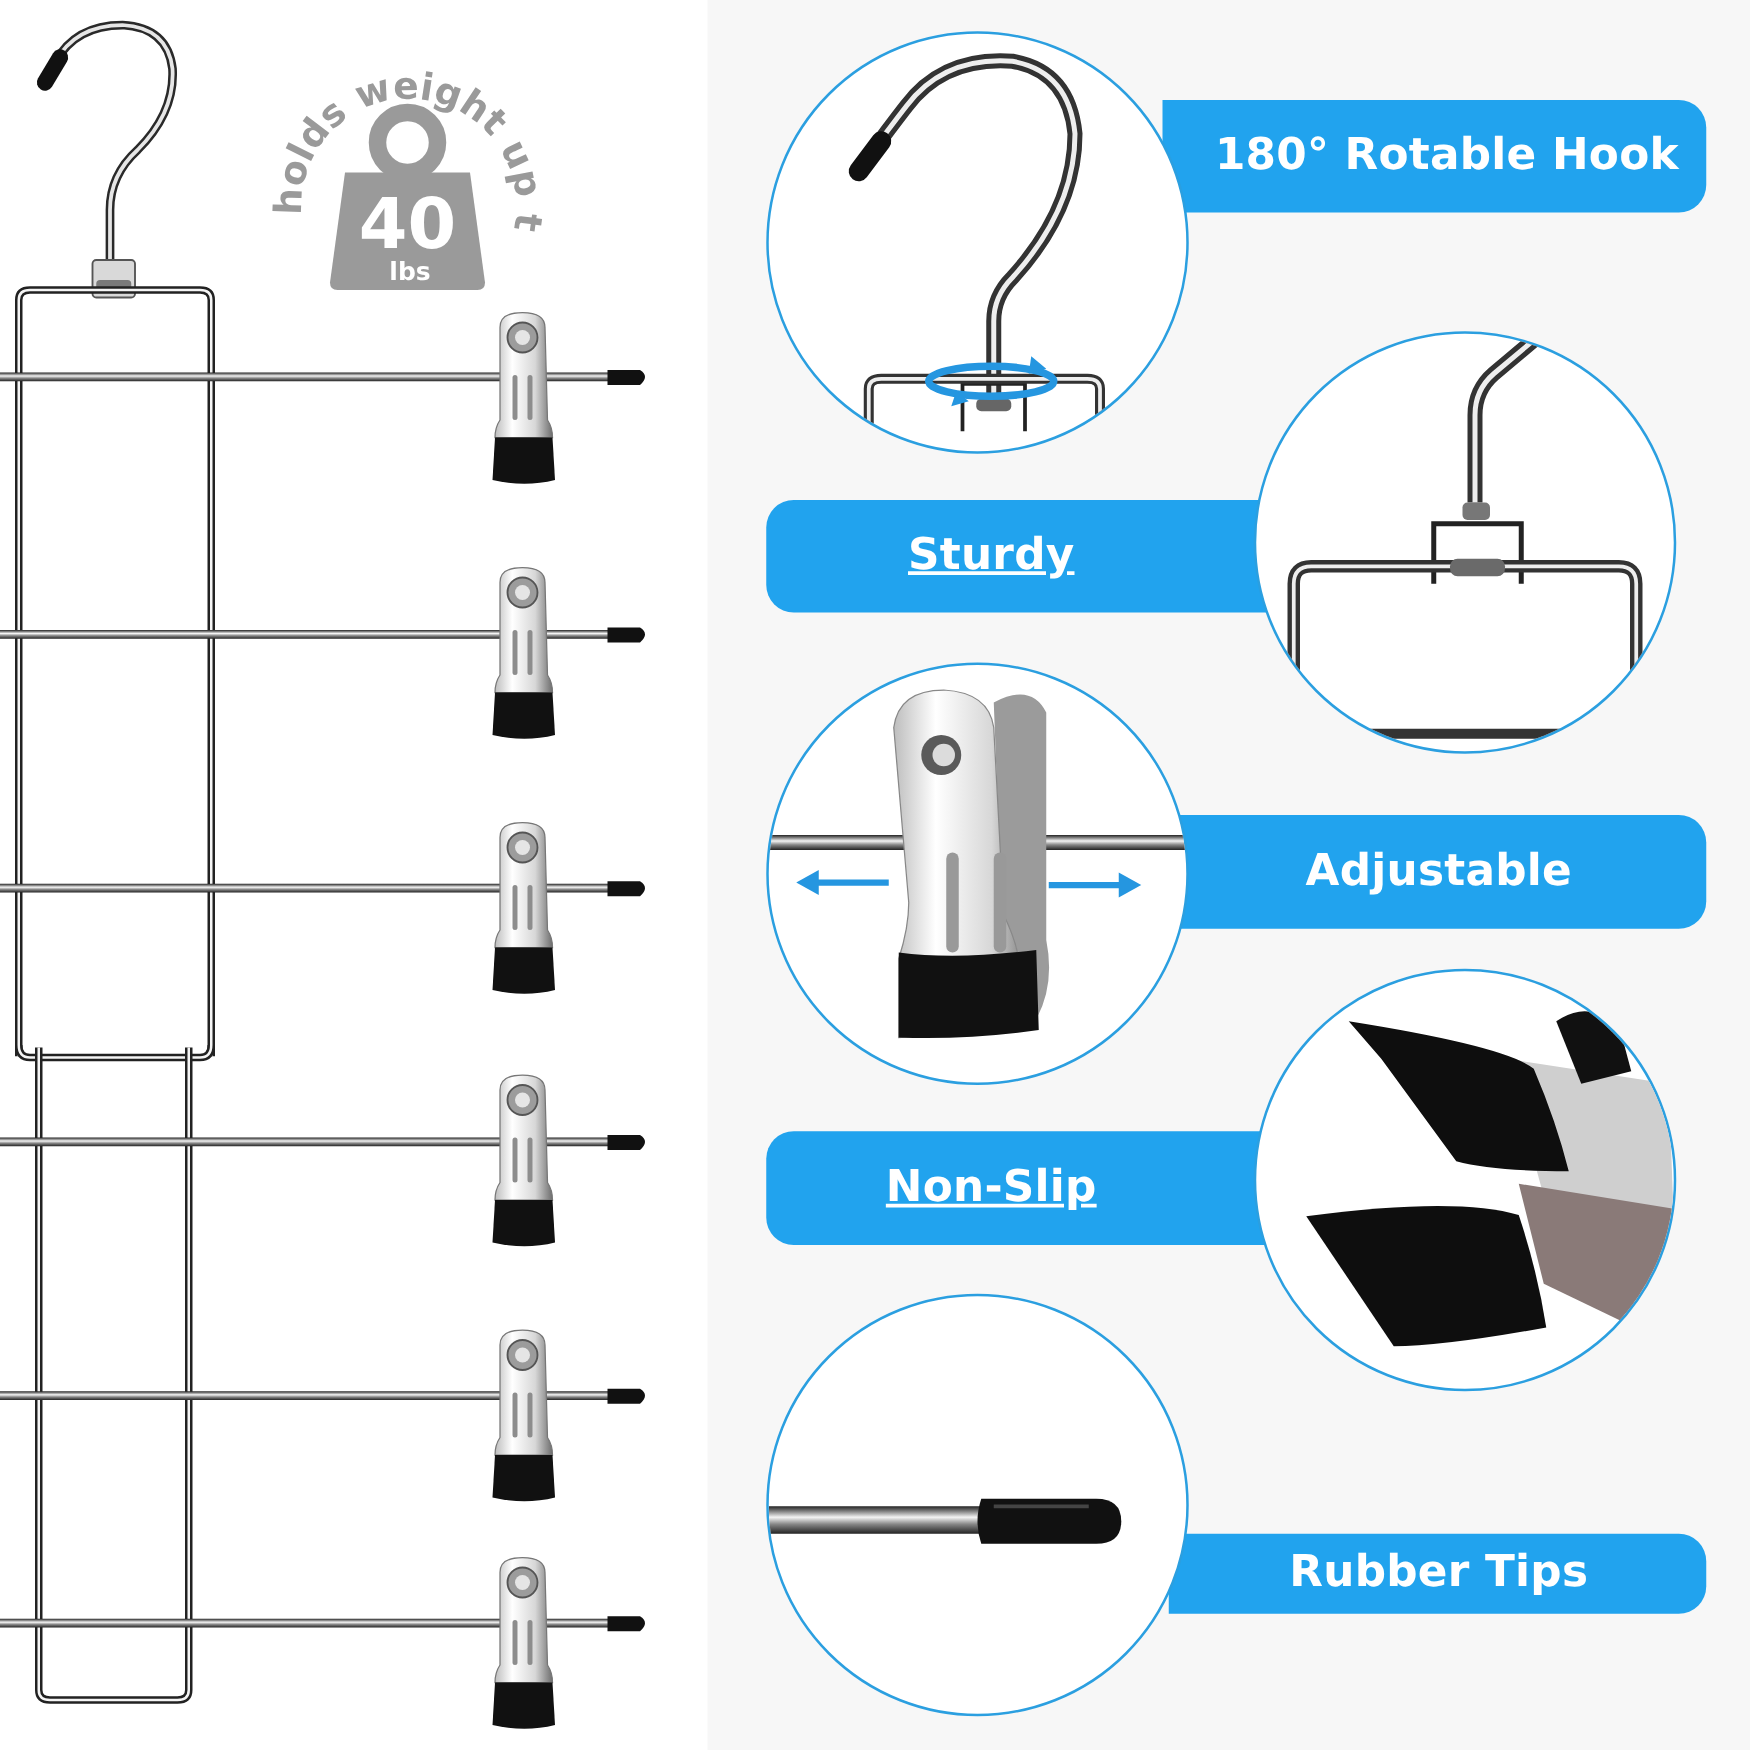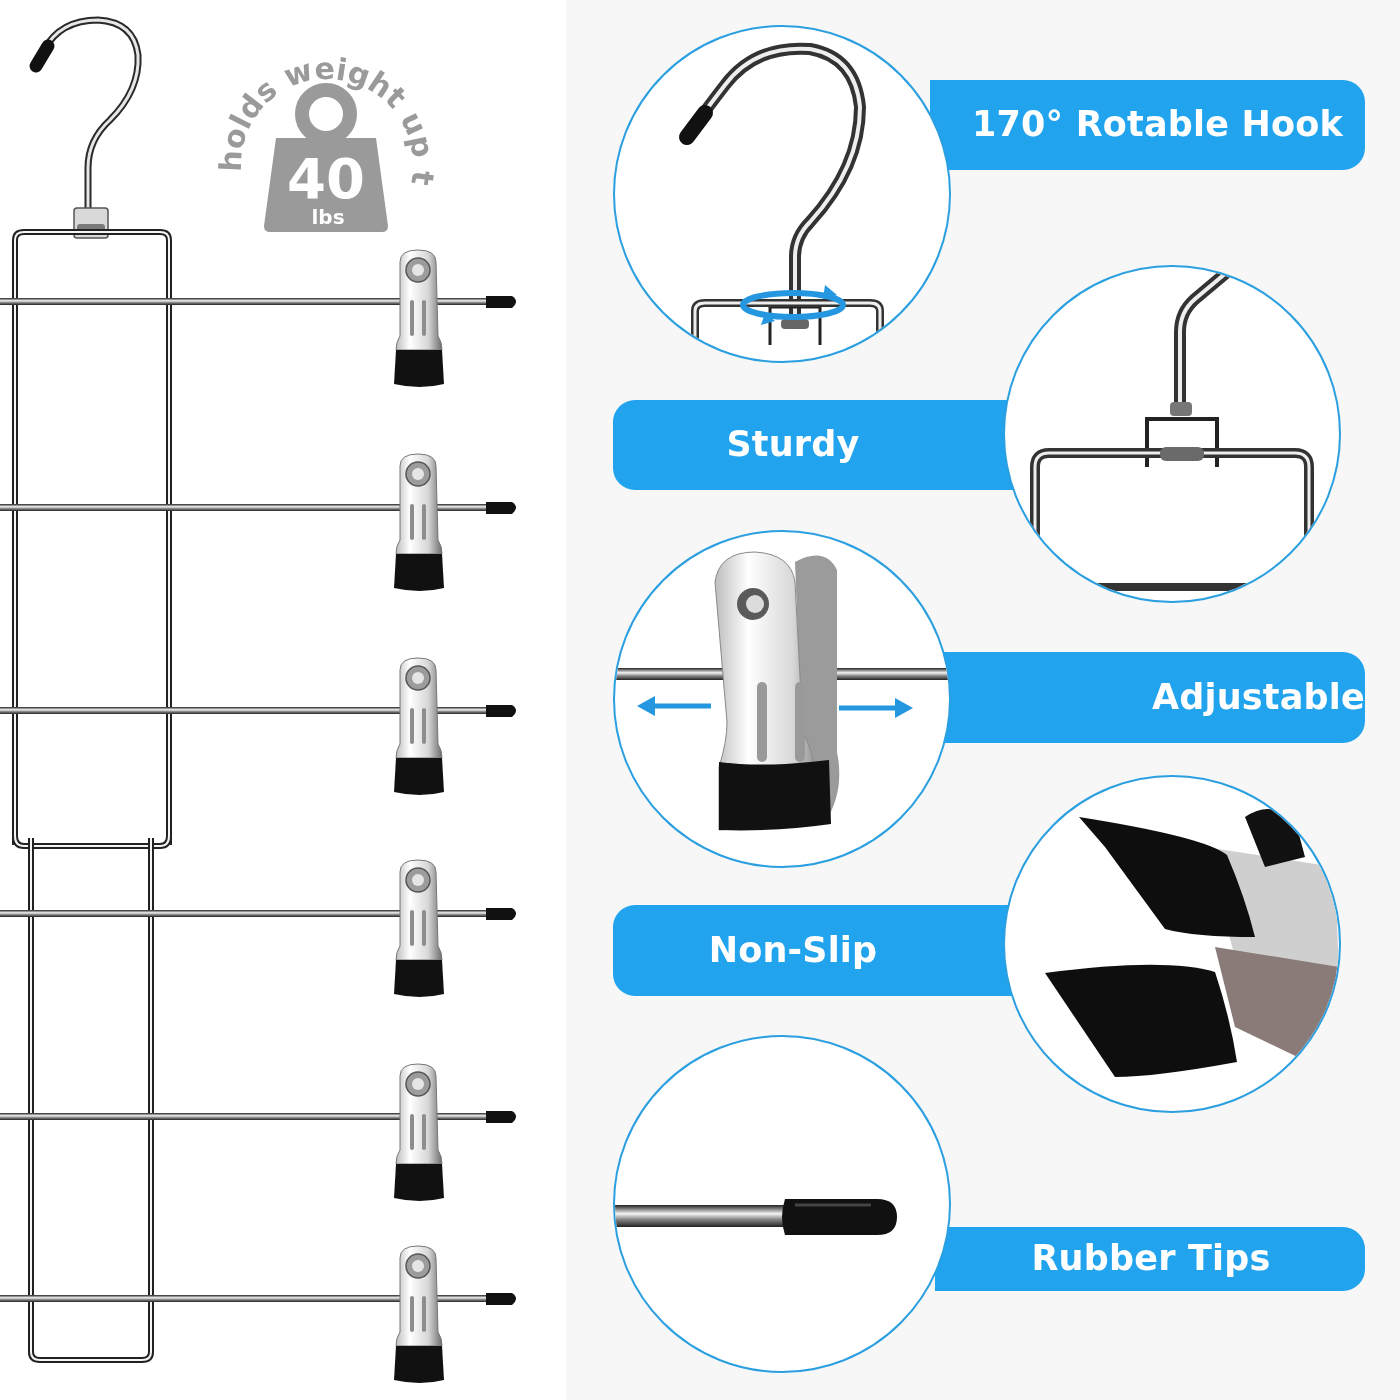--- a/index.html
+++ b/index.html
@@ -2,21 +2,21 @@
 <html><head>
 <meta charset="utf-8">
 <style>
   html, body { margin: 0; padding: 0; }
   body { width: 1400px; height: 1400px; position: relative; overflow: hidden; background: #ffffff; font-family: "DejaVu Sans", sans-serif; }
   .left-panel { position: absolute; left: 0; top: 0; width: 566px; height: 1400px; background: #ffffff; }
   .right-panel { position: absolute; left: 566px; top: 0; width: 834px; height: 1400px; background: #f7f7f7; }
   svg { position: absolute; left: 0; top: 0; }
   .banner { position: absolute; background: #21a3ee; color: #ffffff; font-weight: bold; display: flex; align-items: center; justify-content: center; text-align: center; line-height: 1.18; font-size: 35px; letter-spacing: 0.2px; }
   .banner.right { border-radius: 0 22px 22px 0; }
-  .banner.left { border-radius: 22px 0 0 22px; }
+  .banner.left { border-radius: 22px 0 0 22px; text-decoration: underline; }
   .banner span { display: block; }
   .circle { position: absolute; width: 334px; height: 334px; border-radius: 50%; border: 2px solid #2b9fe0; background: #ffffff; overflow: hidden; }
   .badge-text { font-family: "DejaVu Sans", sans-serif; font-weight: bold; }
 </style>
 </head>
 <body>
 
 <div class="left-panel"></div>
 <div class="right-panel"></div>
 
@@ -109,26 +109,26 @@
     <g>
       <circle cx="326" cy="114" r="24" fill="none" stroke="#9a9a9a" stroke-width="14"></circle>
       <path d="M276 138 L376 138 L388 226 Q388 232 382 232 L270 232 Q264 232 264 226 Z" fill="#9a9a9a"></path>
     </g>
     <text x="326" y="198" text-anchor="middle" class="badge-text" font-size="56" fill="#ffffff">40</text>
     <text x="328" y="224" text-anchor="middle" class="badge-text" font-size="20" fill="#ffffff">lbs</text>
   </g>
 </svg>
 
 <div class="banner right" style="left:930px; top:80px; width:435px; height:90px; padding-left:20px; box-sizing:border-box;">
-  <span>170° Rotable Hook</span>
+  <span>180° Rotable Hook</span>
 </div>
 <div class="banner left" style="left:613px; top:400px; width:400px; height:90px; flex-direction:column; padding-right:40px; box-sizing:border-box;">
   <span>Sturdy</span>
 </div>
-<div class="banner right" style="left:935px; top:652px; width:430px; height:91px; flex-direction:row; padding-left:2px; box-sizing:border-box;justify-content:flex-end;">
+<div class="banner right" style="left:935px; top:652px; width:430px; height:91px; flex-direction:row; padding-left:2px; box-sizing:border-box;">
   <span>Adjustable</span>
 </div>
 <div class="banner left" style="left:613px; top:905px; width:400px; height:91px; flex-direction:column; padding-right:40px; box-sizing:border-box;gap:43px;">
   <span>Non-Slip</span>
 </div>
 <div class="banner right" style="left:935px; top:1227px; width:430px; height:64px; padding-left:2px; box-sizing:border-box;">
   <span>Rubber Tips</span>
 </div>
 
 <div class="circle" style="left:613px; top:25px;">

